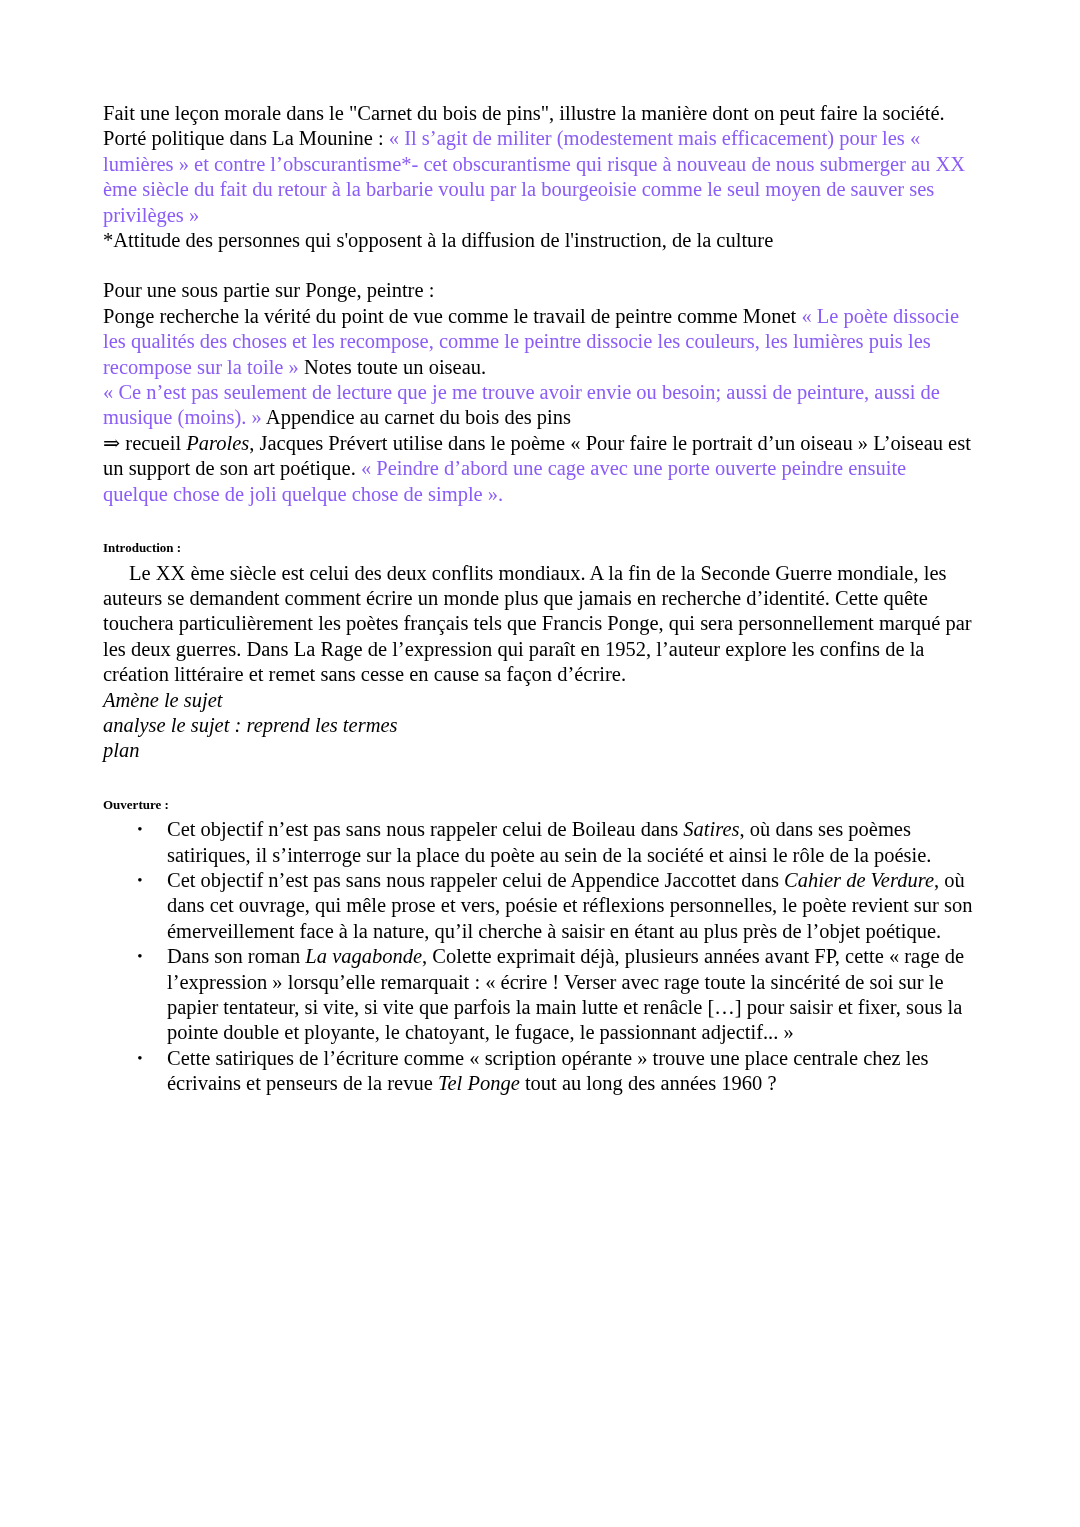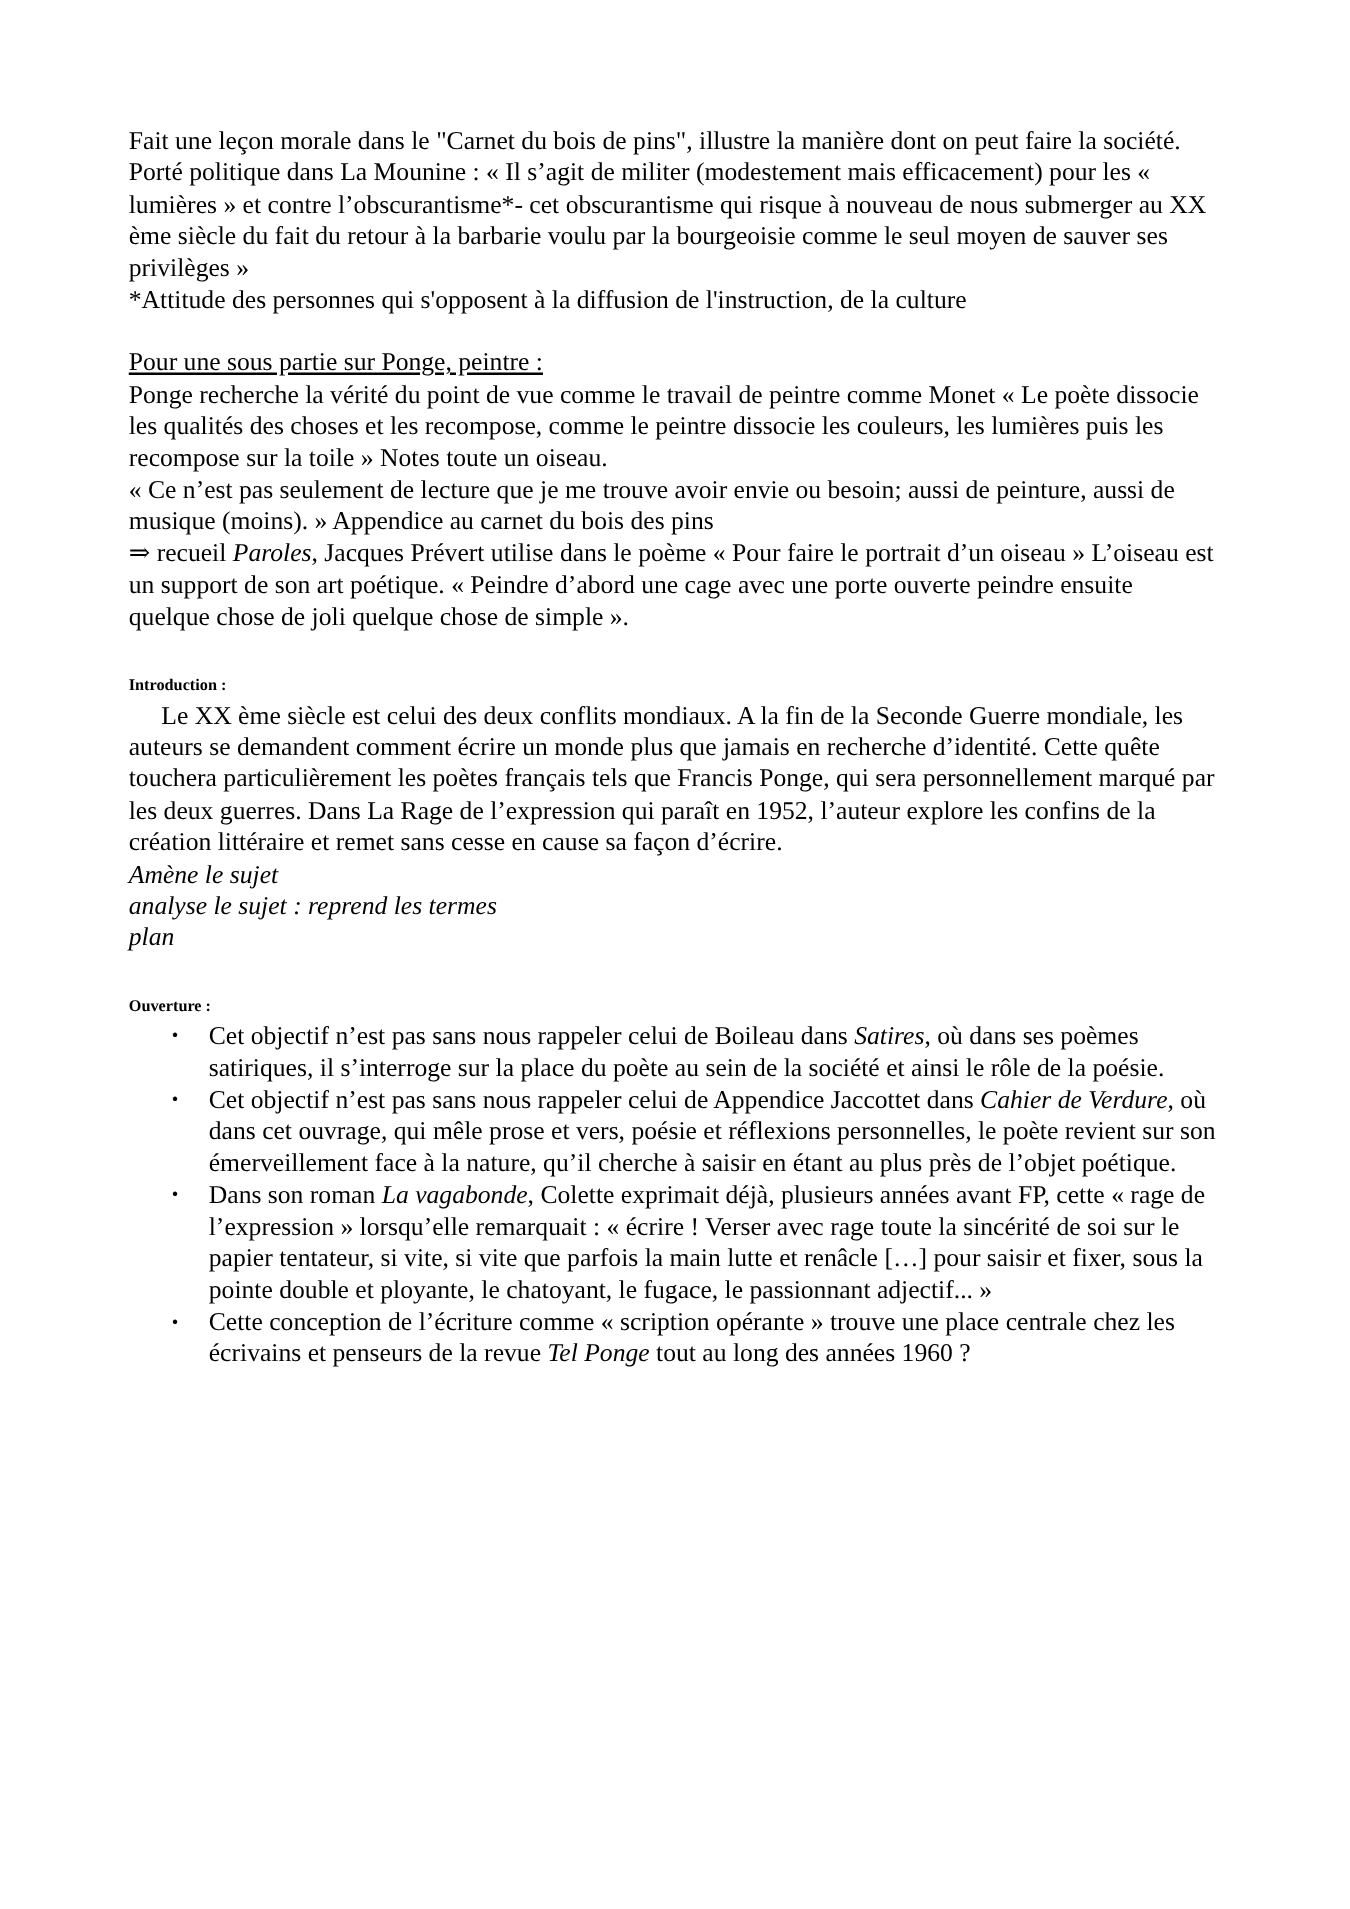--- a/index.html
+++ b/index.html
@@ -29,28 +29,27 @@
     line-height: 25.4px;
   }
   p {
     margin: 0;
     padding: 0;
   }
   .blk {
     margin: 0;
   }
   .pink {
-    color: #000000;
+    color: #8b5cf6;
   }
   .ital {
     font-style: italic;
     margin-top: 15px;
   }
   .uline {
-    text-decoration: underline;
     text-underline-offset: 2px;
   }
   .heading {
     font-weight: bold;
     font-size: 13px;
   }
   .gap-sm {
     height: 25px;
   }
   .gap-md {
@@ -150,18 +149,18 @@
       <li>
         <span class="bullet-dot">•</span><span>Cet objectif n’est pas sans nous rappeler celui de Boileau dans </span><span class="ital">Satires</span><span>, où dans ses poèmes satiriques, il s’interroge sur la place du poète au sein de la société et ainsi le rôle de la poésie.</span>
       </li>
       <li>
         <span class="bullet-dot">•</span><span>Cet objectif n’est pas sans nous rappeler celui de Appendice Jaccottet dans </span><span class="ital">Cahier de Verdure</span><span>, où dans cet ouvrage, qui mêle prose et vers, poésie et réflexions personnelles, le poète revient sur son émerveillement face à la nature, qu’il cherche à saisir en étant au plus près de l’objet poétique.</span>
       </li>
       <li>
         <span class="bullet-dot">•</span><span>Dans son roman </span><span class="ital">La vagabonde</span><span>, Colette exprimait déjà, plusieurs années avant FP, cette « rage de l’expression » lorsqu’elle remarquait : « écrire ! Verser avec rage toute la sincérité de soi sur le papier tentateur, si vite, si vite que parfois la main lutte et renâcle […] pour saisir et fixer, sous la pointe double et ployante, le chatoyant, le fugace, le passionnant adjectif... »</span>
       </li>
       <li>
-        <span class="bullet-dot">•</span><span>Cette conception de l’écriture comme « scription opérante » trouve une place centrale chez les écrivains et penseurs de la revue </span><span class="ital">Tel Ponge</span><span> tout au long des années 1960 ?</span>
+        <span class="bullet-dot">•</span><span>Cette satiriques de l’écriture comme « scription opérante » trouve une place centrale chez les écrivains et penseurs de la revue </span><span class="ital">Tel Ponge</span><span> tout au long des années 1960 ?</span>
       </li>
     </ul>
 
   </div>
 </div>
 
 </body></html>

